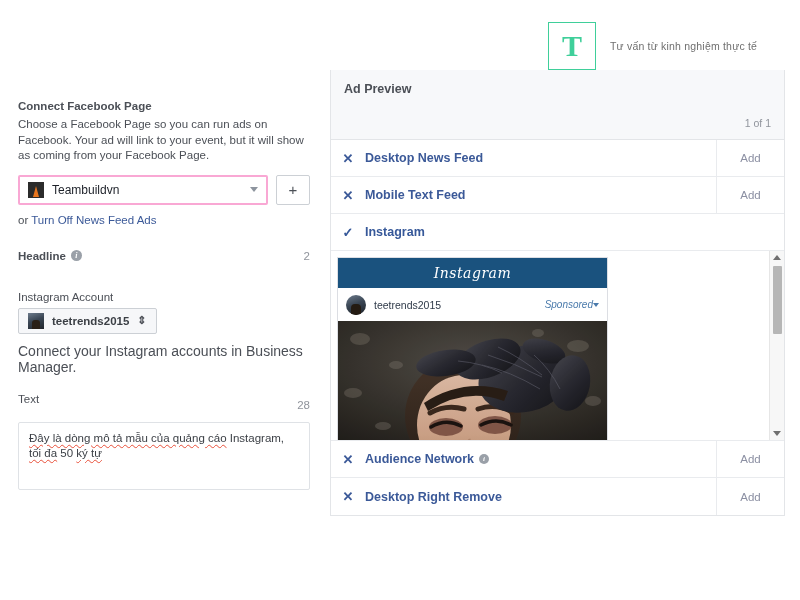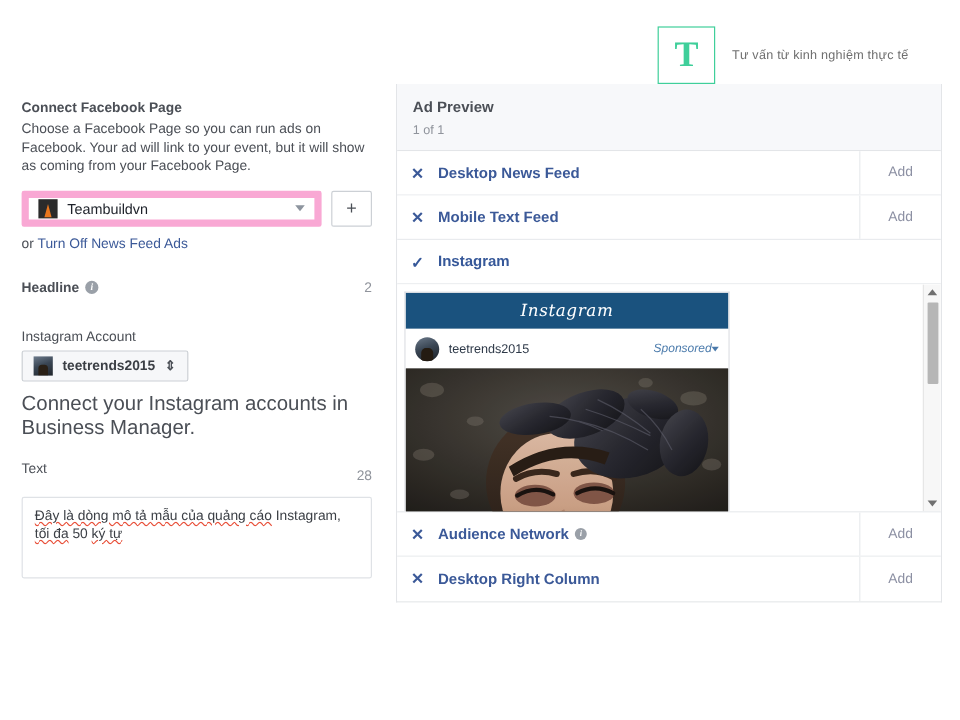--- a/index.html
+++ b/index.html
@@ -46,21 +46,21 @@
   }
   .brand-tag {
     font-size: 10.5px;
     color: #6f6f6f;
     letter-spacing: 0.2px;
   }
 
   
   .left-col {
     position: absolute;
-    left: 18px; top: 84px;
+    left: 18px; top: 100px;
     width: 292px;
   }
   .field-label {
     font-size: 11.5px;
     color: #4b4f56;
     font-weight: 700;
     margin-bottom: 5px;
     display: flex;
     align-items: center;
     gap: 5px;
@@ -93,21 +93,21 @@
   .counter {
     font-size: 11.5px;
     color: #90949c;
   }
 
   
   .select-row { display: flex; align-items: stretch; gap: 8px; }
   .page-select {
     flex: 1;
     height: 30px;
-    border: 6px solid #f9a8d4;
+    border: 2px solid #f9a8d4;
     border-radius: 2px;
     background: #fff;
     display: flex;
     align-items: center;
     padding: 0 8px;
     gap: 8px;
     position: relative;
   }
   .page-avatar {
     width: 16px; height: 16px;
@@ -213,21 +213,21 @@
     content: "";
     position: absolute;
     left: 4px; bottom: 0;
     width: 8px; height: 9px;
     background: #2a2016;
     border-radius: 3px 3px 0 0;
   }
   .ig-updown { font-size: 11px; color: #4b4f56; }
 
   .note-text {
-    font-size: 17px;
+    font-size: 14px;
     color: #4b4f56;
     margin-top: 9px;
   }
 
   .spacer-24 { height: 24px; }
   .spacer-18 { height: 18px; }
 
   
   .right-panel {
     position: absolute;
@@ -244,21 +244,22 @@
   }
   .panel-title {
     font-size: 12.5px;
     font-weight: 700;
     color: #4b4f56;
     line-height: 16px;
   }
   .panel-sub {
     font-size: 10.5px;
     color: #90949c;
-    margin-top: 6px;
+    margin-top: 20px;
+    text-align: right;
   }
 
   .placement-row {
     display: flex;
     align-items: center;
     height: 37px;
     border-bottom: 1px solid #e9ebee;
     background: #fff;
   }
   .placement-row:last-child { border-bottom: none; }
@@ -589,18 +590,18 @@
       <div class="pl-icon">✕</div>
       <div class="pl-name">
         <span>Audience Network</span>
         <span class="info-icon sm">i</span>
       </div>
       <div class="pl-action add">Add</div>
     </div>
 
     <div class="placement-row">
       <div class="pl-icon">✕</div>
-      <div class="pl-name">Desktop Right Column</div>
+      <div class="pl-name">Desktop Right Remove</div>
       <div class="pl-action add">Add</div>
     </div>
 
   </div>
 </div>
 
 </body></html>

